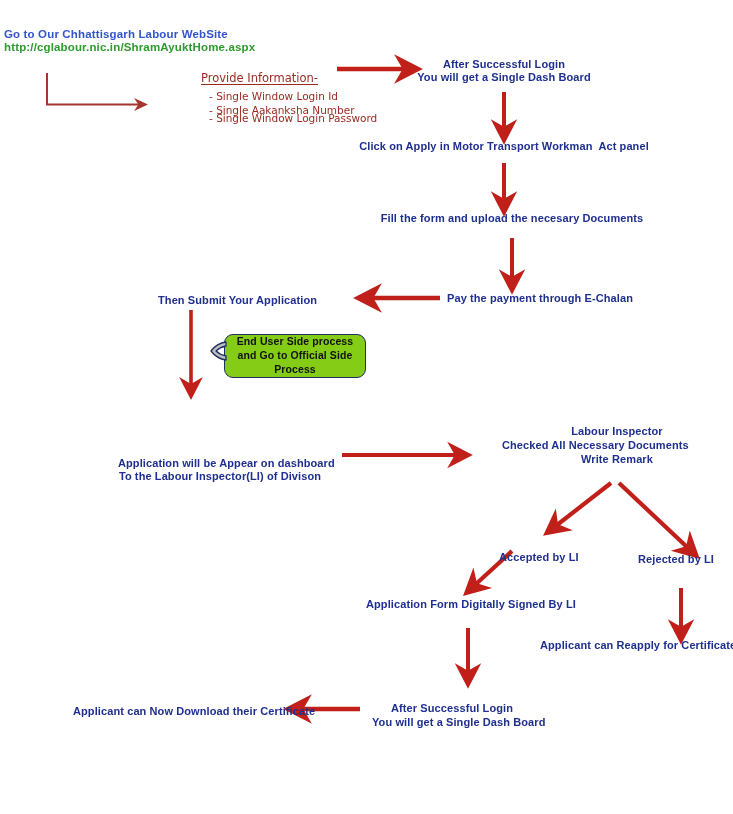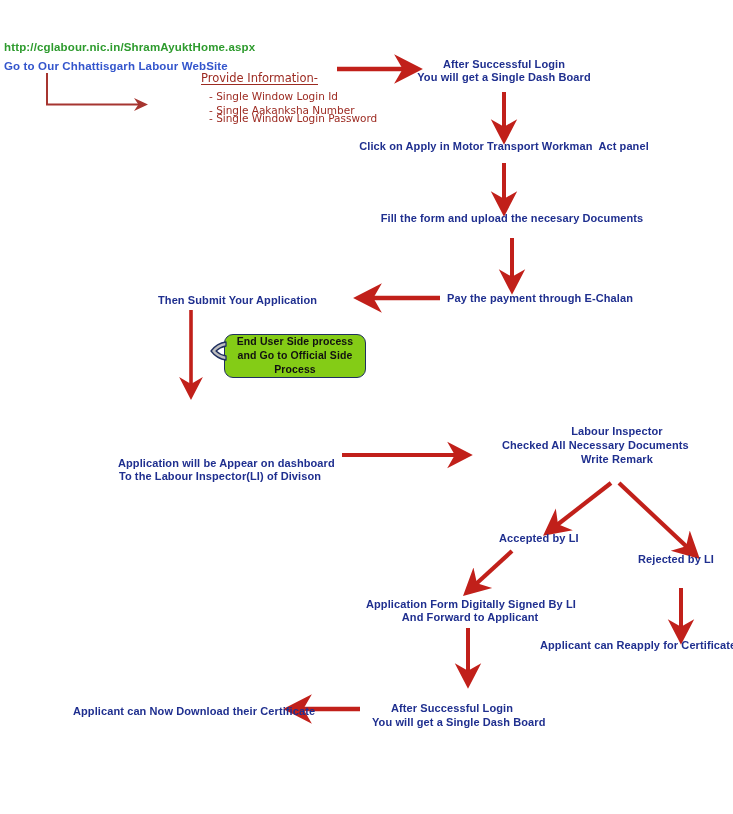--- a/index.html
+++ b/index.html
@@ -156,21 +156,21 @@
 
     <g>
       <line x1="468" y1="628" x2="468" y2="672" stroke="#c1201a" stroke-width="4" marker-end="url(#ah)"></line>
     </g>
 
     <g>
       <line x1="360" y1="709" x2="302" y2="709" stroke="#c1201a" stroke-width="4.5" marker-end="url(#ah)"></line>
     </g>
   </svg>
 
-  <div class="txt hdr-line c-blue" style="left:4px; top:28px;margin-top:32px;">Go to Our Chhattisgarh Labour WebSite</div>
+  <div class="txt hdr-line c-blue" style="left:4px; top:28px;">Go to Our Chhattisgarh Labour WebSite</div>
 
   <div class="txt hdr-line c-green" style="left:4px; top:41px;">http://cglabour.nic.in/ShramAyuktHome.aspx</div>
 
 
   <div class="txt info-head" style="left:201px; top:72px;">Provide Information-</div>
 
   <div class="txt info-list" style="left:209px; top:90px;">- Single Window Login Id</div>
 
   <div class="txt info-list" style="left:209px; top:104px;">- Single Aakanksha Number</div>
 
@@ -197,26 +197,25 @@
              C8,8 11,6 16,5 Z" fill="#bfbfbf" stroke="#1f2f5f" stroke-width="1.3" stroke-linejoin="round"></path>
   </svg>
 
   <div class="txt node center" style="left:118px; top:457px; width:204px;">Application will be Appear on dashboard</div>
   <div class="txt node center" style="left:118px; top:470px; width:204px;">To the Labour Inspector(LI) of Divison</div>
 
   <div class="txt node center" style="left:525px; top:425px; width:184px;">Labour Inspector</div>
   <div class="txt node center" style="left:502px; top:439px; width:184px;">Checked All Necessary Documents</div>
   <div class="txt node center" style="left:525px; top:453px; width:184px;">Write Remark</div>
 
-  <div class="txt node left" style="left:499px; top:532px;">Accepted by LI</div>
+  <div class="txt node left" style="left:499px; top:551px;">Accepted by LI</div>
 
   <div class="txt node left" style="left:638px; top:553px;">Rejected by LI</div>
 
   <div class="txt node center" style="left:366px; top:598px; width:208px;">Application Form Digitally Signed By LI</div>
-  <div class="txt node center" style="left:366px; top:611px; width:208px;">And Forward to Applicant</div>
 
   <div class="txt node left" style="left:540px; top:639px;">Applicant can Reapply for Certificate</div>
 
   <div class="txt node center" style="left:372px; top:702px; width:160px;">After Successful Login</div>
   <div class="txt node center" style="left:372px; top:716px; width:160px;">You will get a Single Dash Board</div>
 
   <div class="txt node left" style="left:73px; top:705px;">Applicant can Now Download their Certificate</div>
 
 </div>
 

